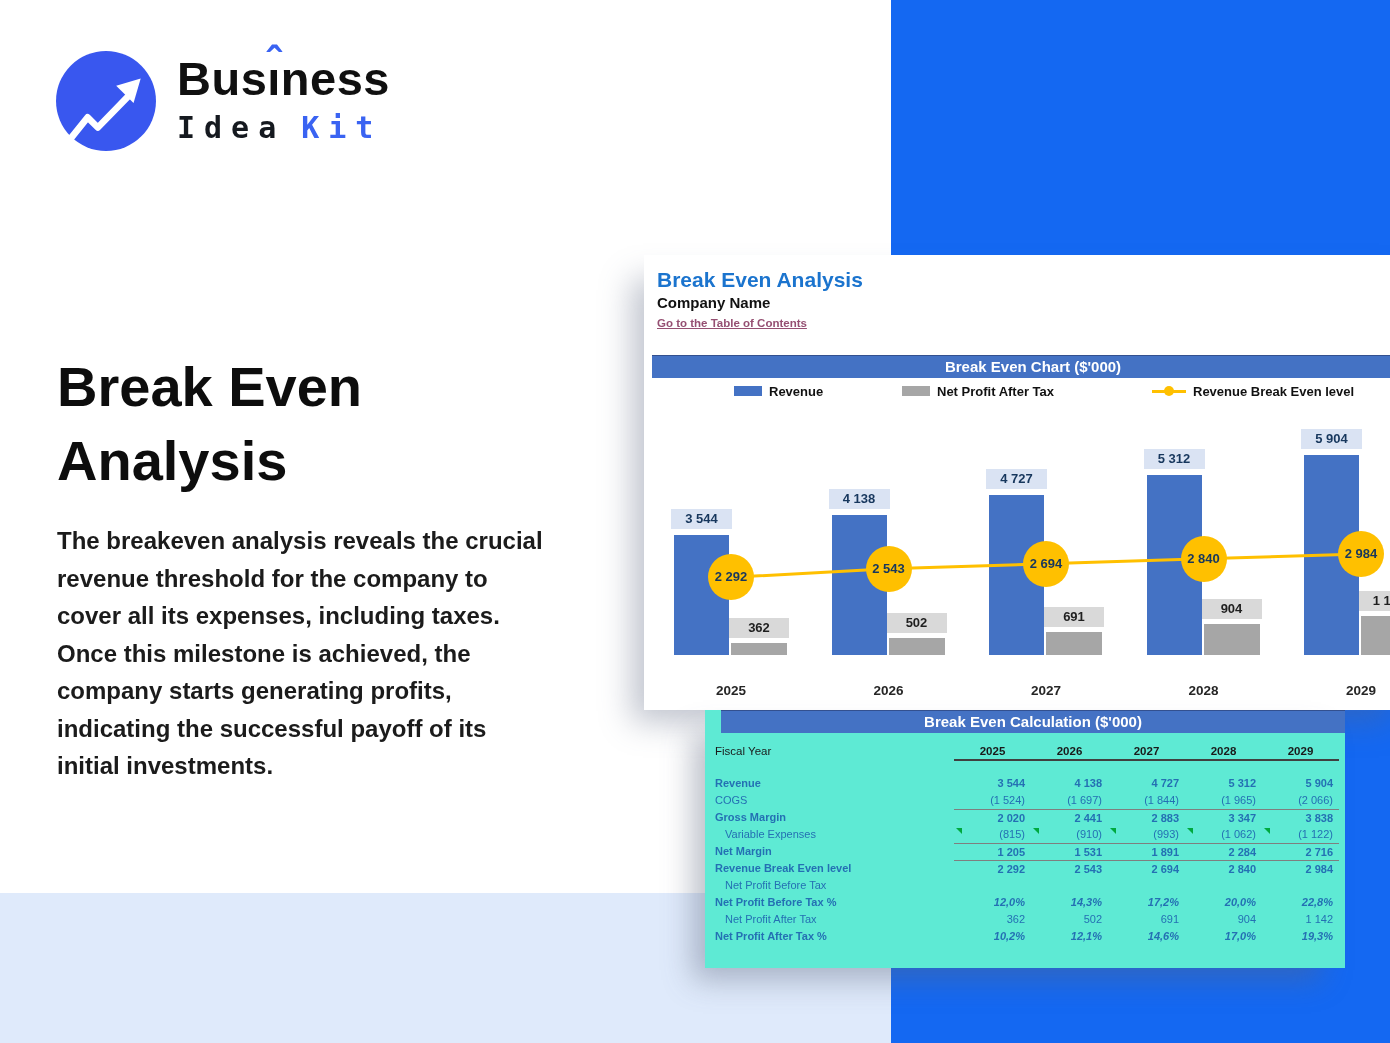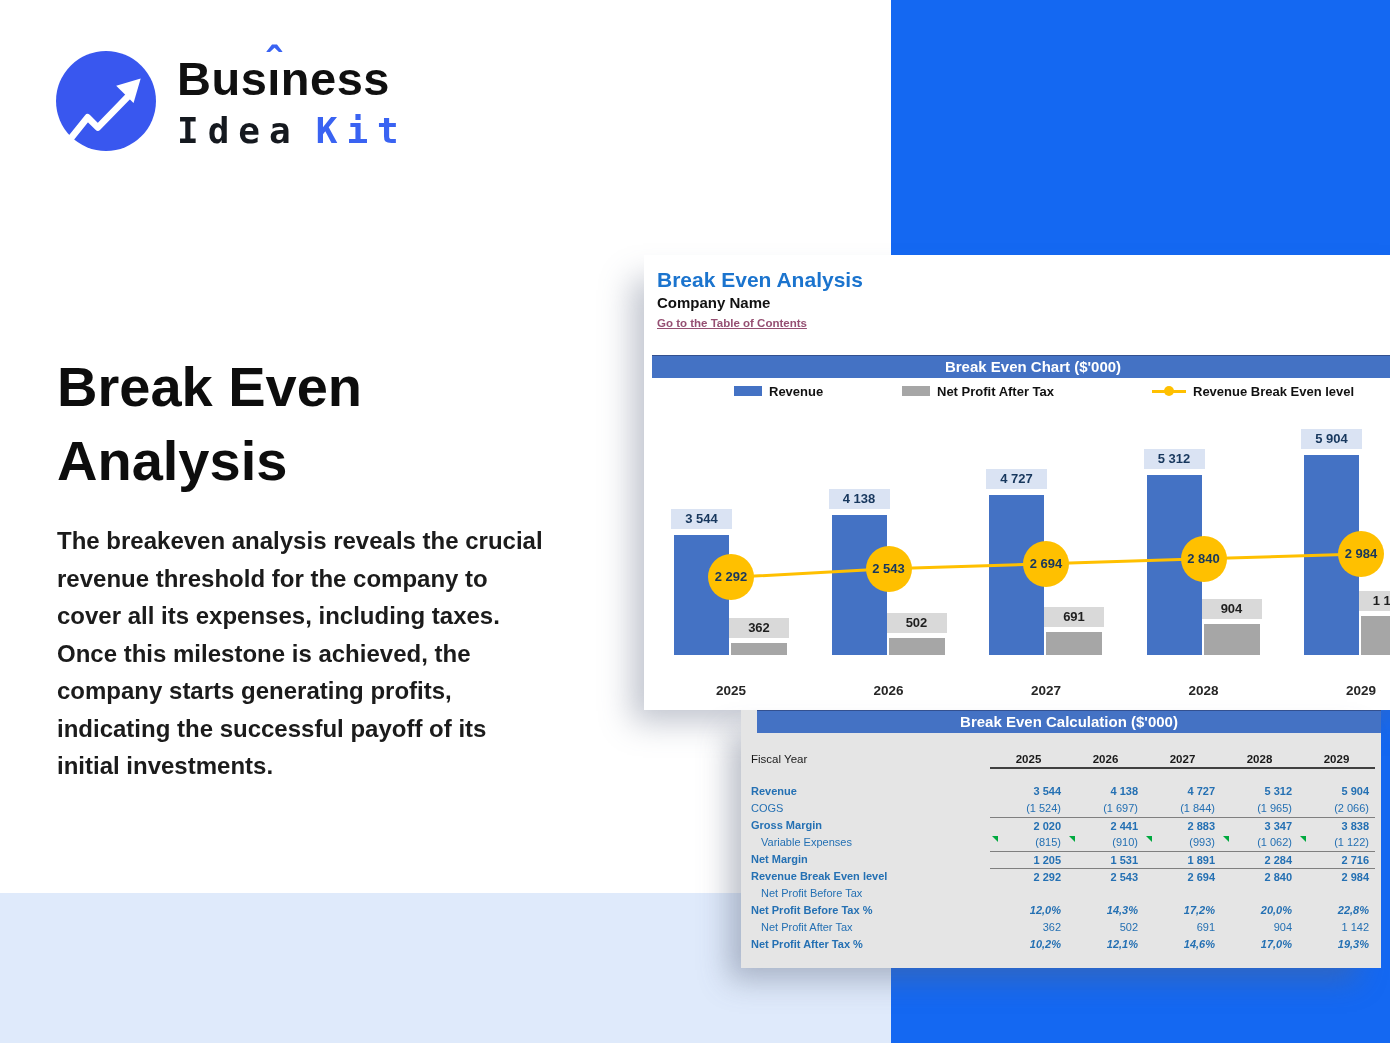--- a/index.html
+++ b/index.html
@@ -12,21 +12,21 @@
 
   
   .logo{position:absolute;left:55px;top:50px;display:flex;align-items:flex-start;}
   .logo-mark{width:102px;height:102px;flex:0 0 auto;}
   .logo-text{margin-left:20px;padding-top:6px;}
   .brand-top{font-size:47px;font-weight:800;color:#101010;letter-spacing:0.5px;line-height:46px;}
   .iwrap{position:relative;display:inline-block;}
   .brand-caret{position:absolute;left:50%;top:-15px;transform:translateX(-50%);
                color:#3a63f2;font-size:44px;font-weight:800;line-height:44px;}
   .brand-bottom{margin-top:8px;font-family:"DejaVu Sans Mono","Liberation Mono",monospace;
-                font-weight:bold;font-size:36px;color:#15191f;letter-spacing:9px;}
+                font-weight:bold;font-size:30px;color:#15191f;letter-spacing:9px;}
   .brand-accent{color:#3a63f2;margin-left:16px;}
 
   
   .hero-title{position:absolute;left:57px;top:312px;width:520px;
               font-size:56px;line-height:74px;font-weight:800;color:#0d0d0d;letter-spacing:0;}
   .hero-par{position:absolute;left:57px;top:498px;width:488px;
             font-size:24px;line-height:37.5px;font-weight:bold;color:#1b1b1b;}
 
   
   .chart-panel{position:absolute;left:644px;top:255px;width:770px;height:455px;background:#ffffff;
@@ -58,24 +58,24 @@
           font-weight:bold;z-index:2;}
   .vlabel.blue{background:#dae3f3;color:#17375d;}
   .vlabel.gray{background:#d9d9d9;color:#1f1f1f;}
   .be-circle{position:absolute;width:46px;height:46px;border-radius:50%;background:#ffc000;
              color:#17375d;font-size:13px;font-weight:bold;text-align:center;line-height:46px;z-index:4;}
   .plot svg{position:absolute;left:0;top:0;z-index:3;}
   .year-label{position:absolute;top:428px;width:100px;text-align:center;font-size:13.5px;
               font-weight:bold;color:#262626;}
 
   
-  .table-panel{position:absolute;left:705px;top:710px;width:640px;height:258px;background:#e5e5e5;
-               box-shadow:-18px 18px 28px -6px rgba(90,100,125,0.42);margin-left:36px;}
+  .table-panel{position:absolute;left:705px;top:710px;width:640px;height:258px;background:#5eead4;
+               box-shadow:-18px 18px 28px -6px rgba(90,100,125,0.42);}
   .table-header{margin:0 0 0 16px;}
-  .tbody{padding:16px 6px 8px 10px;}
+  .tbody{padding:8px 6px 8px 10px;}
   .trow{display:flex;height:17px;line-height:17px;font-size:11px;color:#2470b3;}
   .trow .tlabel{flex:1 1 auto;font-weight:normal;}
   .trow.bold .tlabel,.trow.bold .tcell{font-weight:bold;}
   .trow.ital .tcell{font-style:italic;}
   .tlabel.indent{padding-left:10px;}
   .tcells{display:flex;width:385px;flex:0 0 auto;}
   .tcell{position:relative;width:77px;text-align:right;box-sizing:border-box;padding-right:6px;}
   .tcells.topline{border-top:1px solid #7f7f7f;}
   .trow.fy{height:20px;line-height:20px;color:#1a1a1a;font-weight:bold;font-size:11.5px;}
   .trow.fy .tcells{border-bottom:2px solid #404040;}

